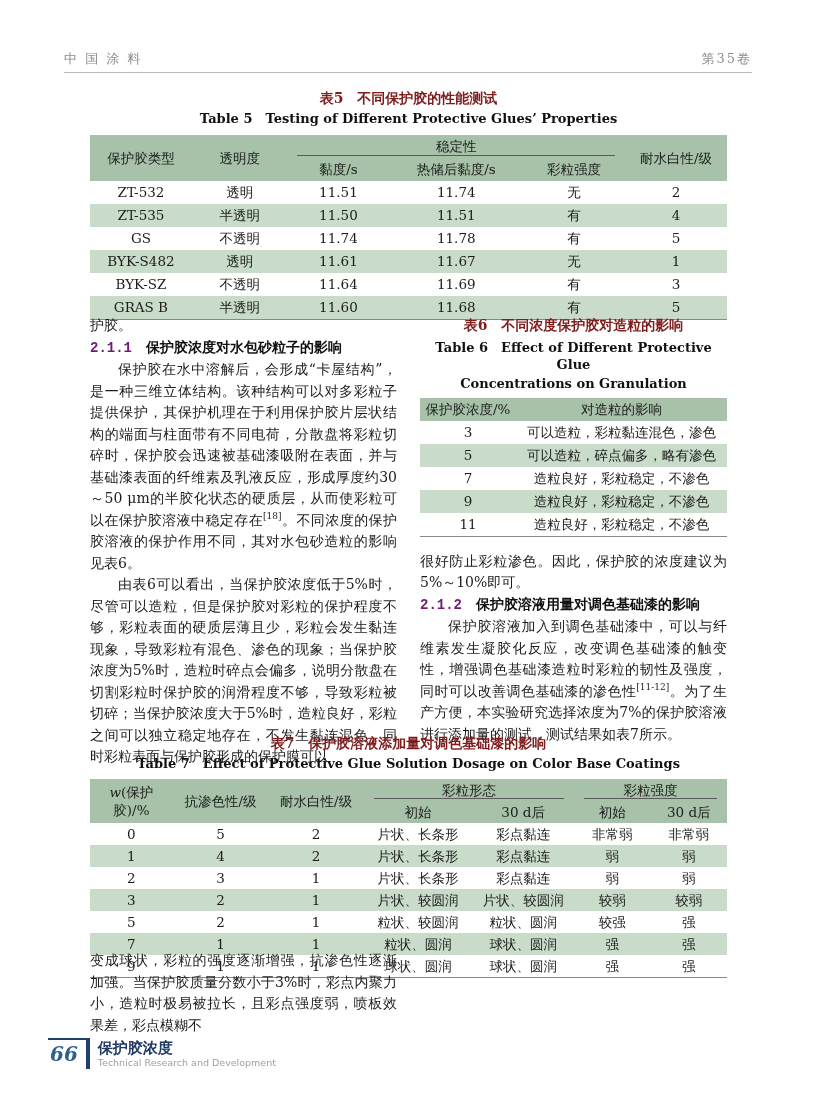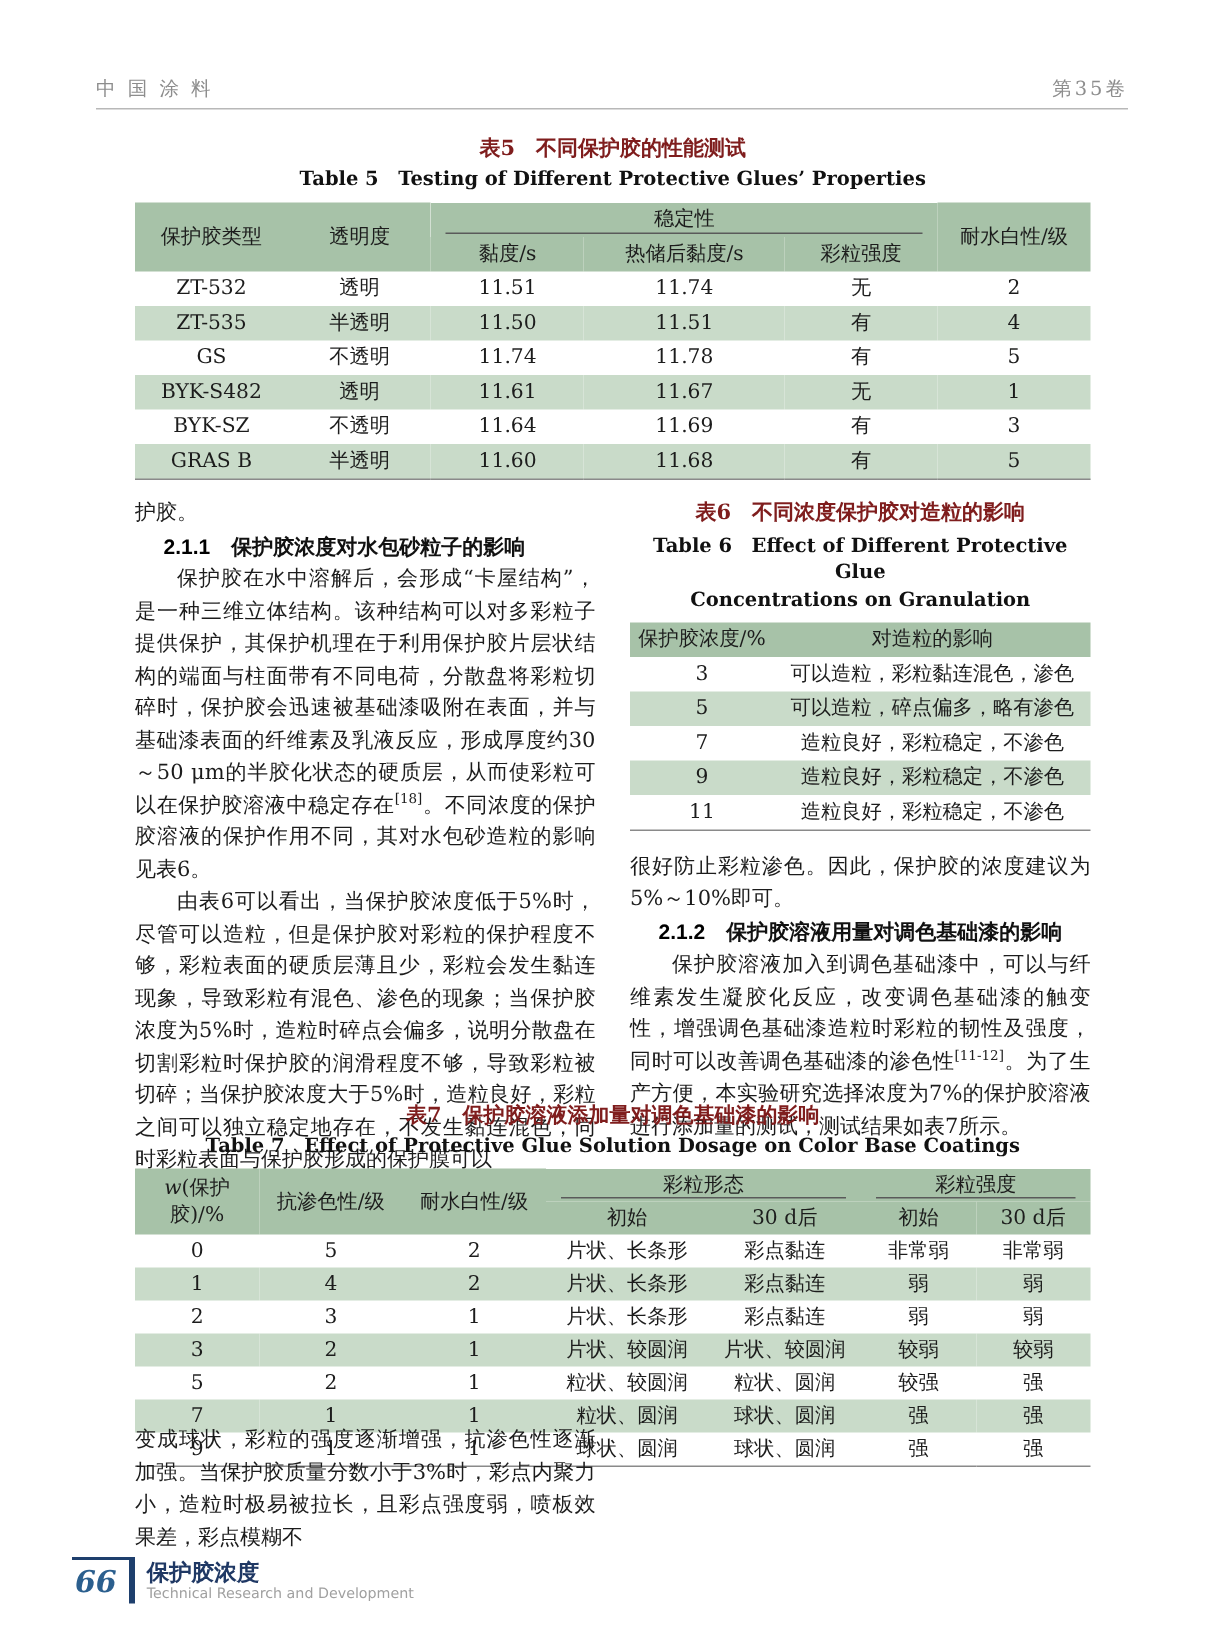--- a/index.html
+++ b/index.html
@@ -23,27 +23,27 @@
   tbody tr:nth-child(even) td{background:#c9dbc9;}
   table{border-bottom:1.5px solid #8a8a8a;}
   th.group{position:relative;}
   th.group::after{content:"";position:absolute;left:10px;right:10px;bottom:2px;border-bottom:1px solid #5a5a5a;}
 
   .t5-wrap{position:absolute;top:90px;left:90px;width:637px;}
   .t5-wrap table{margin-top:7px;}
 
   
   .cols{position:absolute;left:90px;width:637px;display:flex;justify-content:space-between;}
-  .cols.mid{top:332px;}
+  .cols.mid{top:315px;}
   .cols.bottom{top:950px;}
   .col{width:307px;font-size:14px;line-height:21.5px;text-align:justify;}
   .col p{margin:0;}
   .indent{text-indent:2em;}
   .sec-head{margin:0;font-size:14px;}
-  .sec-num{color:#000000;font-family:Liberation Sans, sans-serif;font-weight:bold;margin-right:14px;margin-left:19px;}
+  .sec-num{color:#701a75;font-family:Liberation Mono, monospace;font-weight:bold;margin-right:14px;}
   .sec-title{font-weight:bold;color:#111;}
   sup{font-size:9px;line-height:0;}
 
   .t6-wrap{width:307px;margin-bottom:14px;}
   .t6-wrap .cap-en{line-height:17px;}
   .t6-wrap table{margin-top:6px;font-size:13.5px;}
   .t6-wrap th:first-child,.t6-wrap td:first-child{width:88px;}
 
   .t7-wrap{position:absolute;top:735px;left:90px;width:637px;}
   .t7-wrap table{margin-top:6px;}

